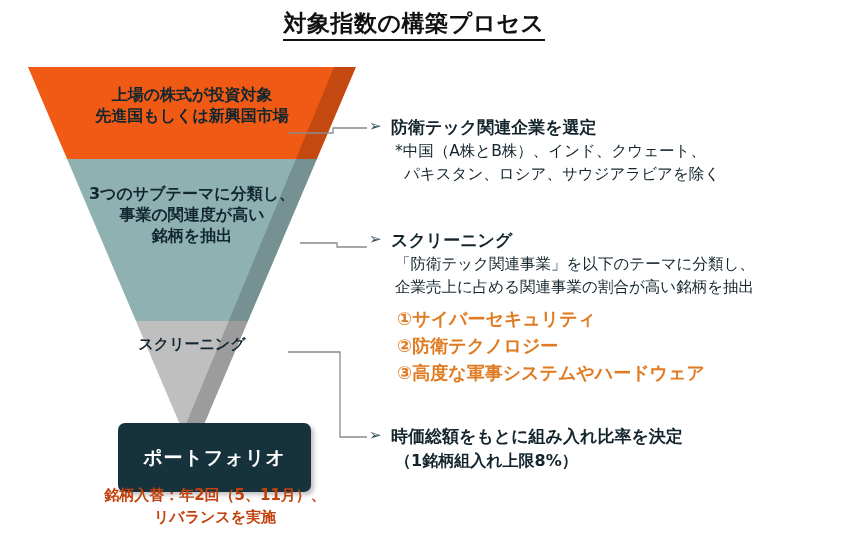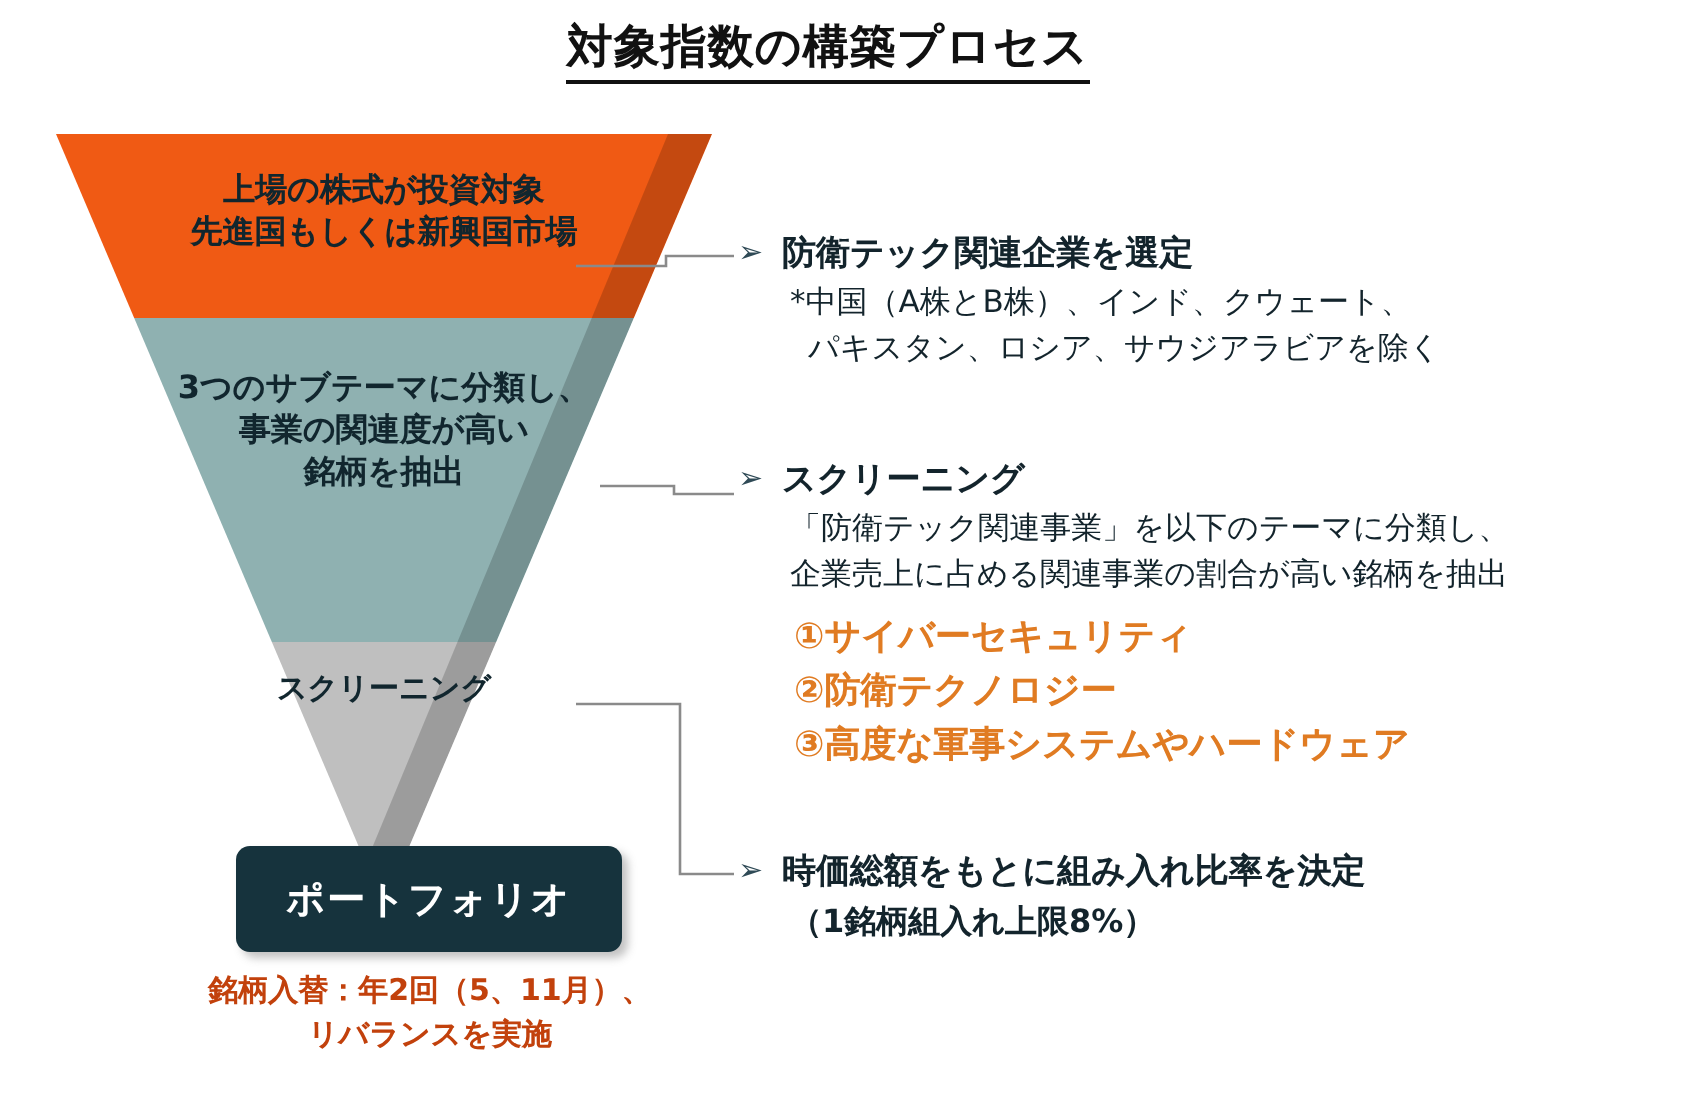--- a/index.html
+++ b/index.html
@@ -68,21 +68,21 @@
     top: 272px;
     font-size: 15px;
   }
 
   
   #portfolio-box {
     position: absolute;
     left: 118px;
     top: 423px;
     width: 193px;
-    height: 53px;
+    height: 69px;
     background: #16333d;
     border-radius: 7px;
     box-shadow: 3px 3px 4px rgba(120,120,120,0.45);
     display: flex;
     align-items: center;
     justify-content: center;
   }
   #portfolio-label {
     color: #ffffff;
     font-size: 19px;

